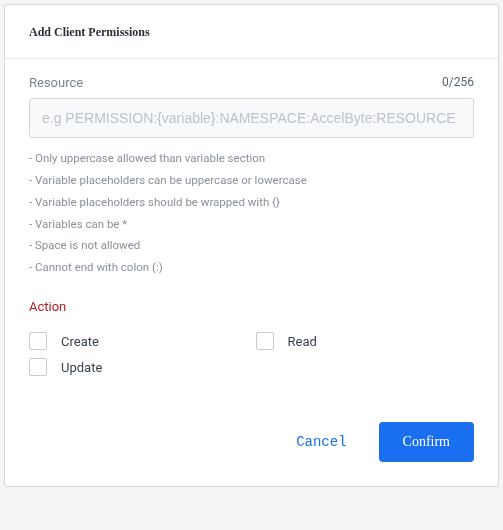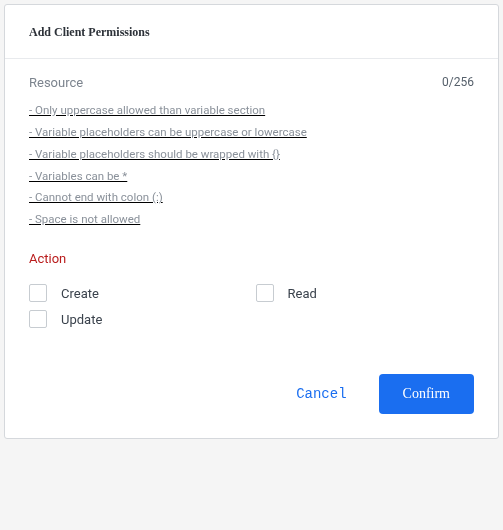--- a/index.html
+++ b/index.html
@@ -50,21 +50,20 @@
       color: #2c3138;
       background: #f8f9fa;
       outline: none;
     }
     .text-input::placeholder {
       color: #bcc3cb;
     }
     .hints {
       margin-top: 10px;
       margin-bottom: 20px;
-      text-decoration: underline;
     }
     .hint-item {
       font-size: 11.5px;
       color: #8a919a;
       line-height: 1.9;
     }
     .section-label {
       font-size: 13px;
       color: #b91c1c;
       margin-bottom: 18px;
@@ -130,27 +129,28 @@
 <div class="modal">
   <div class="modal-header">
     <h2 class="modal-title">Add Client Permissions</h2>
   </div>
 
   <div class="modal-body">
     <div class="field-row">
       <span class="field-label">Resource</span>
       <span class="char-count">0/256</span>
     </div>
+    <input type="text" class="text-input" placeholder="e.g PERMISSION:{variable}:NAMESPACE:AccelByte:RESOURCE" style="">
     <div class="hints">
       <div class="hint-item">- Only uppercase allowed than variable section</div>
       <div class="hint-item">- Variable placeholders can be uppercase or lowercase</div>
       <div class="hint-item">- Variable placeholders should be wrapped with {}</div>
       <div class="hint-item">- Variables can be *</div>
+      <div class="hint-item">- Space is not allowed</div>
       <div class="hint-item">- Cannot end with colon (:)</div>
-      <div class="hint-item">- Space is not allowed</div>
     </div>
 
     <div class="section-label">Action</div>
     <div class="checkbox-grid">
       <div class="checkbox-item">
         <div class="checkbox"></div>
         <span class="checkbox-label">Create</span>
       </div>
       <div class="checkbox-item">
         <div class="checkbox"></div>

